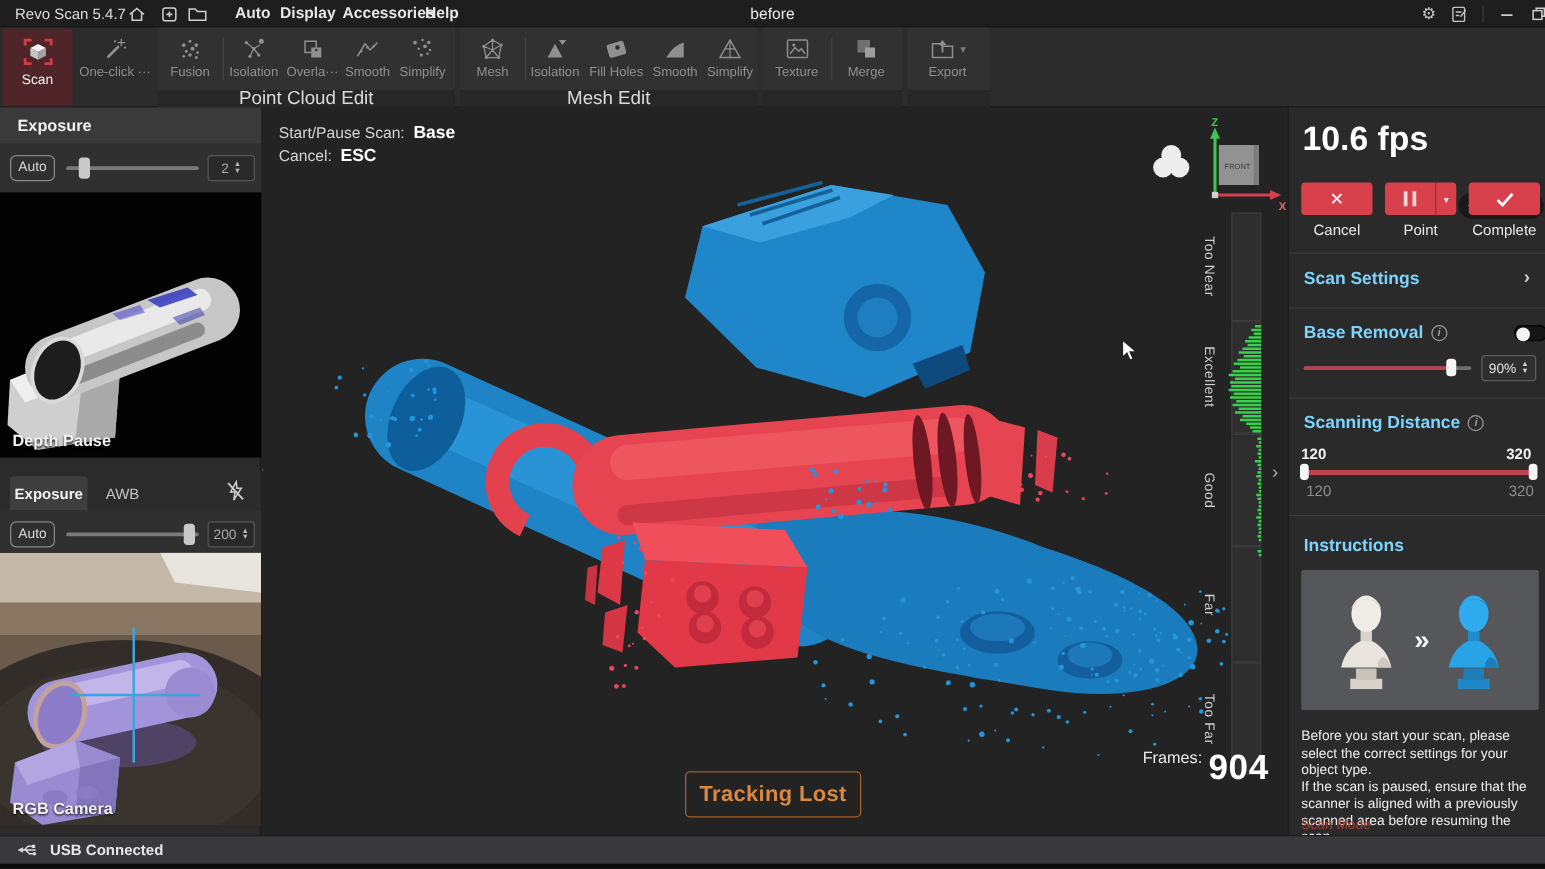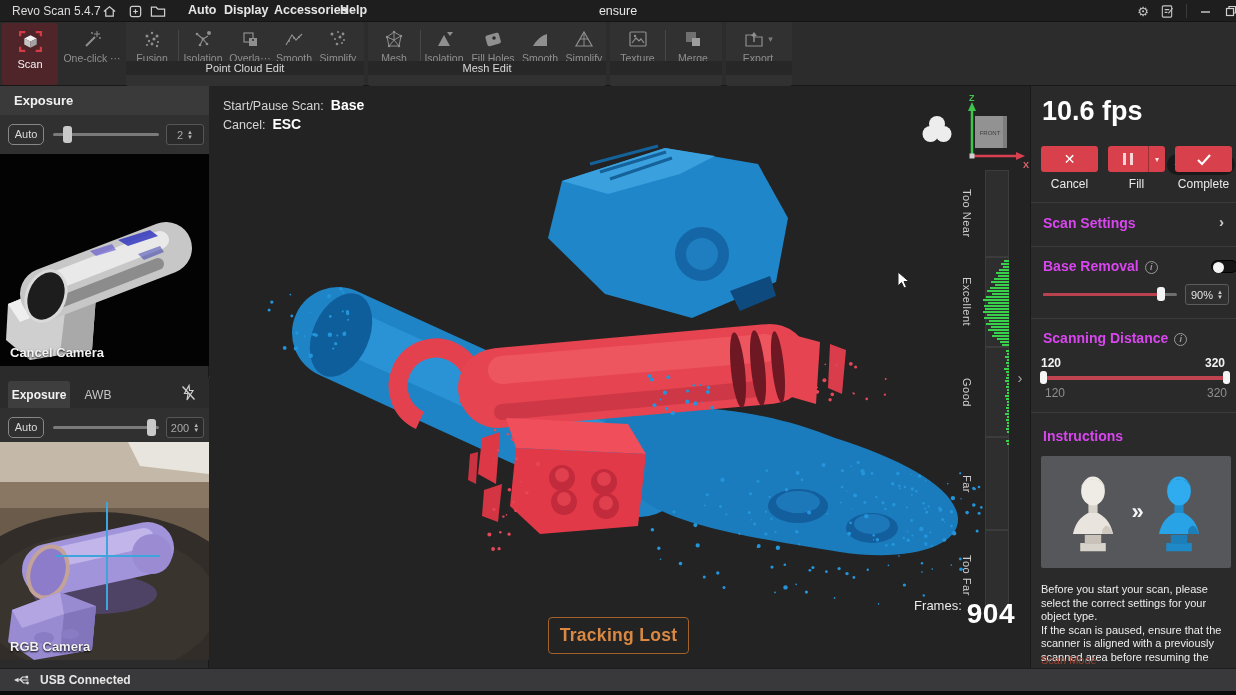--- a/index.html
+++ b/index.html
@@ -14,21 +14,21 @@
   .tb-ico{position:absolute;top:3px;width:18px;height:16px;display:flex;align-items:center;justify-content:center;cursor:default;}
   .menu{position:absolute;top:3px;font-size:12.5px;color:#e6e6e6;font-weight:700;}
   .doc-title{position:absolute;top:4px;left:0;width:100%;text-align:center;font-size:12.5px;color:#e8e8e8;}
   .win-sep{position:absolute;left:1186px;top:4px;width:1px;height:14px;background:#3a3a3a;}
 
   
   .toolbar{position:absolute;left:0;top:22px;width:1236px;height:64px;background:#2c2c2c;border-bottom:1px solid #181818;}
   .tool{position:absolute;top:1px;height:48px;display:flex;flex-direction:column;align-items:center;justify-content:flex-start;padding-top:5px;}
   .tool .lbl{font-size:10.5px;color:#8f8f8f;margin-top:2px;white-space:nowrap;}
   .group{position:absolute;top:0;height:64px;background:#313131;border-radius:2px;}
-  .group .caption{position:absolute;left:0;bottom:11px;width:100%;height:14px;background:#272727;font-size:11px;color:#dadada;text-align:center;line-height:14px;margin-top:20px;}
+  .group .caption{position:absolute;left:0;bottom:0;width:100%;height:14px;background:#272727;font-size:15px;color:#dadada;text-align:center;line-height:14px;margin-top:20px;}
   .group .row{position:absolute;left:0;top:1px;height:48px;display:flex;align-items:flex-start;}
   .group .row .tool{position:relative;top:0;}
   .vsep{width:1px;height:34px;background:#474747;margin-top:7px;}
   .scan-btn{position:absolute;left:2px;top:1px;width:56px;height:62px;background:#4f2529;border-radius:2px;display:flex;flex-direction:column;align-items:center;padding-top:5px;}
   .scan-btn .lbl{font-size:11px;color:#f2f2f2;margin-top:3px;}
 
   
   .left-panel{position:absolute;left:0;top:86px;width:209px;height:582px;background:#2b2b2b;border-right:1px solid #191919;padding-left:28px;}
   .lp-header{position:absolute;left:0;width:209px;height:29px;background:#3a3a3a;font-size:13px;font-weight:700;color:#f0f0f0;line-height:29px;padding-left:14px;}
   .ctrl-row{position:absolute;left:0;width:209px;height:39px;background:#303030;}
@@ -61,21 +61,21 @@
   .frames .fl{font-size:13px;color:#eaeaea;}
   .frames .fv{font-size:28px;font-weight:800;color:#ffffff;letter-spacing:.5px;}
 
   
   .right-panel{position:absolute;left:1030px;top:86px;width:206px;height:582px;background:#2a2a2a;border-left:1px solid #191919;overflow:hidden;}
   .rp-div{position:absolute;left:0;width:206px;height:1px;background:#3b3b3b;}
   .fps{position:absolute;left:11px;top:10px;font-size:27px;font-weight:800;color:#ffffff;}
   .badge{position:absolute;left:136px;top:20px;height:21px;padding:0 9px 0 7px;background:#191919;border-radius:11px;display:flex;align-items:center;gap:5px;font-size:11px;font-weight:700;color:#f2f2f2;margin-top:48px;}
   .rbtn{position:absolute;top:60px;width:57px;height:26px;background:#d8414b;border-radius:3px;display:flex;align-items:center;justify-content:center;color:#fff;}
   .rbtn-label{position:absolute;top:91px;width:57px;text-align:center;font-size:12px;color:#e9e9e9;}
-  .sec-title{font-size:14px;font-weight:700;color:#d946ef;}
+  .sec-title{font-size:14px;font-weight:700;color:#7dd3fc;}
   .chev{color:#cccccc;font-size:15px;font-weight:700;}
   .info-ico{display:inline-block;width:13px;height:13px;border:1px solid #9a9a9a;border-radius:50%;font-size:9px;line-height:11px;text-align:center;color:#9a9a9a;font-style:italic;font-weight:700;vertical-align:1px;margin-left:6px;}
   .toggle{position:absolute;width:27px;height:13px;background:#151515;border-radius:7px;border:1px solid #000;}
   .toggle .knob{position:absolute;left:1px;top:0.5px;width:11px;height:11px;border-radius:50%;background:#f2f2f2;}
   .rslider-track{position:absolute;height:3px;border-radius:2px;}
   .rslider-handle{position:absolute;width:8px;height:14px;border-radius:3px;background:#f5f5f5;}
   .spin2{position:absolute;width:44px;height:21px;border:1px solid #5c5c5c;border-radius:3px;background:#2f2f2f;font-size:11px;color:#e3e3e3;display:flex;align-items:center;justify-content:center;gap:4px;}
   .range-label{position:absolute;font-size:12px;font-weight:700;color:#f2f2f2;}
   .range-cap{position:absolute;font-size:12px;color:#8f8f8f;}
   .instr-panel{position:absolute;left:10px;top:370px;width:190px;height:112px;background:#56575a;border-radius:2px;display:flex;align-items:center;justify-content:center;gap:10px;}
@@ -110,21 +110,21 @@
     </span>
     <span class="tb-ico" style="left:149px">
       <svg width="16" height="14" viewBox="0 0 17 14">
           <path d="M1.5,3 H6.5 L8.5,5 H15.5 V12.5 H1.5 Z" stroke="#cfcfcf" fill="none" stroke-width="1.3"></path>
         </svg>
     </span>
     <span class="menu" style="left:188px">Auto</span>
     <span class="menu" style="left:224px">Display</span>
     <span class="menu" style="left:274px">Accessories</span>
     <span class="menu" style="left:340px">Help</span>
-    <div class="doc-title">ensure</div>
+    <div class="doc-title">before</div>
     <span class="tb-ico" style="left:1134px;font-size:13px;color:#c3c3c3">⚙</span>
     <span class="tb-ico" style="left:1158px">
       <svg width="14" height="15" viewBox="0 0 15 16">
           <rect x="2.5" y="2" width="10" height="12" rx="1" stroke="#c3c3c3" fill="none" stroke-width="1.2"></rect>
           <path d="M5,6 H10 M5,9 H8 M9,10 L13.5,4.5" stroke="#c3c3c3" stroke-width="1.2" fill="none"></path>
         </svg>
     </span>
     <span class="win-sep"></span>
     <span class="tb-ico" style="left:1196px">
       <svg width="11" height="11" viewBox="0 0 11 11">
@@ -369,21 +369,21 @@
         <line x1="46" y1="140" x2="166" y2="94" stroke="#c7c7c7" stroke-width="52" stroke-linecap="round"></line>
         <line x1="52" y1="128" x2="160" y2="86" stroke="#e9e9e9" stroke-width="18" stroke-linecap="round"></line>
         <line x1="50" y1="152" x2="158" y2="110" stroke="#8c8c8c" stroke-width="12" stroke-linecap="round"></line>
         <ellipse cx="46" cy="142" rx="19" ry="26" transform="rotate(22 46 142)" fill="#1d1d1d"></ellipse>
         <ellipse cx="46" cy="142" rx="19" ry="26" transform="rotate(22 46 142)" fill="none" stroke="#dadada" stroke-width="3"></ellipse>
         <path d="M118,86 L150,76 L158,82 L128,92 Z" fill="#3137bd" opacity=".85"></path>
         <path d="M90,97 L112,90 L116,96 L96,102 Z" fill="#4a3fd0" opacity=".55"></path>
         <path d="M138,100 L160,92 L164,98 L144,106 Z" fill="#2a2fa8" opacity=".5"></path>
       </svg>
 
-      <div class="cam-label">Cancel Camera</div>
+      <div class="cam-label">Depth Pause</div>
     </div>
 
     <div class="tabs" style="top:292px">
       <div class="tab active" style="left:8px;width:62px">Exposure</div>
       <div class="tab idle" style="left:72px;width:52px">AWB</div>
       <span style="position:absolute;left:180px;top:6px">
         <svg width="17" height="18" viewBox="0 0 17 18">
             <path d="M9,1.5 L4.5,9.5 H8 L7,16 L13,6.5 H9.5 Z" stroke="#cfcfcf" fill="none" stroke-width="1.2"></path>
             <line x1="2.5" y1="2.5" x2="14.5" y2="15.5" stroke="#cfcfcf" stroke-width="1.4"></line>
           </svg>
@@ -854,21 +854,21 @@
       <span style="width:17px;height:26px;border-left:1px solid rgba(0,0,0,.28);display:flex;align-items:center;justify-content:center;font-size:8px;color:#ffe2e4">▾</span>
     </div>
     <div class="rbtn" style="left:144px">
       <span>
         <svg width="16" height="13" viewBox="0 0 16 13">
             <path d="M2,7 L6,11 L14,2" stroke="#fff" stroke-width="2.2" fill="none"></path>
           </svg>
       </span>
     </div>
     <div class="rbtn-label" style="left:10px">Cancel</div>
-    <div class="rbtn-label" style="left:77px">Fill</div>
+    <div class="rbtn-label" style="left:77px">Point</div>
     <div class="rbtn-label" style="left:144px">Complete</div>
 
     <div class="rp-div" style="top:116px"></div>
 
     <div class="abs" style="left:12px;top:128px">
       <span class="sec-title">Scan Settings</span>
     </div>
     <div class="abs chev" style="left:188px;top:127px">›</div>
 
     <div class="rp-div" style="top:160px"></div>

